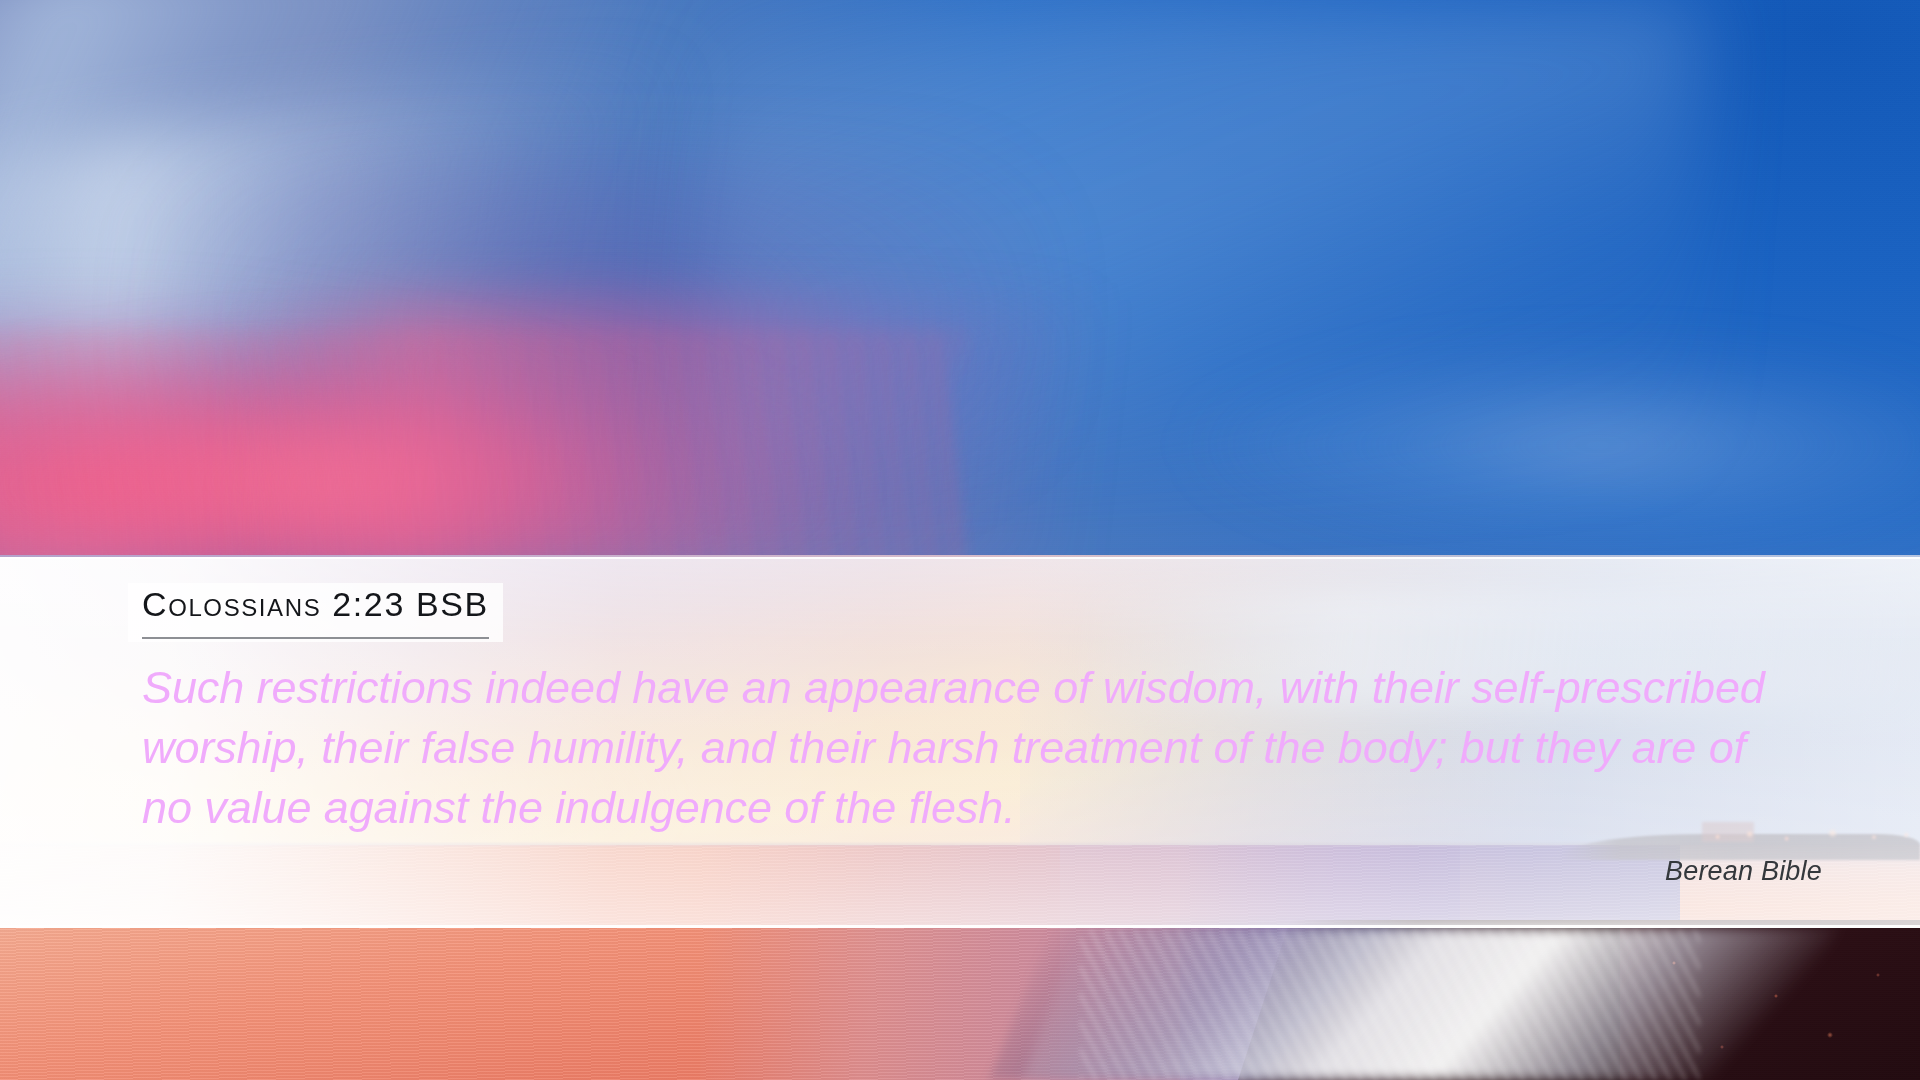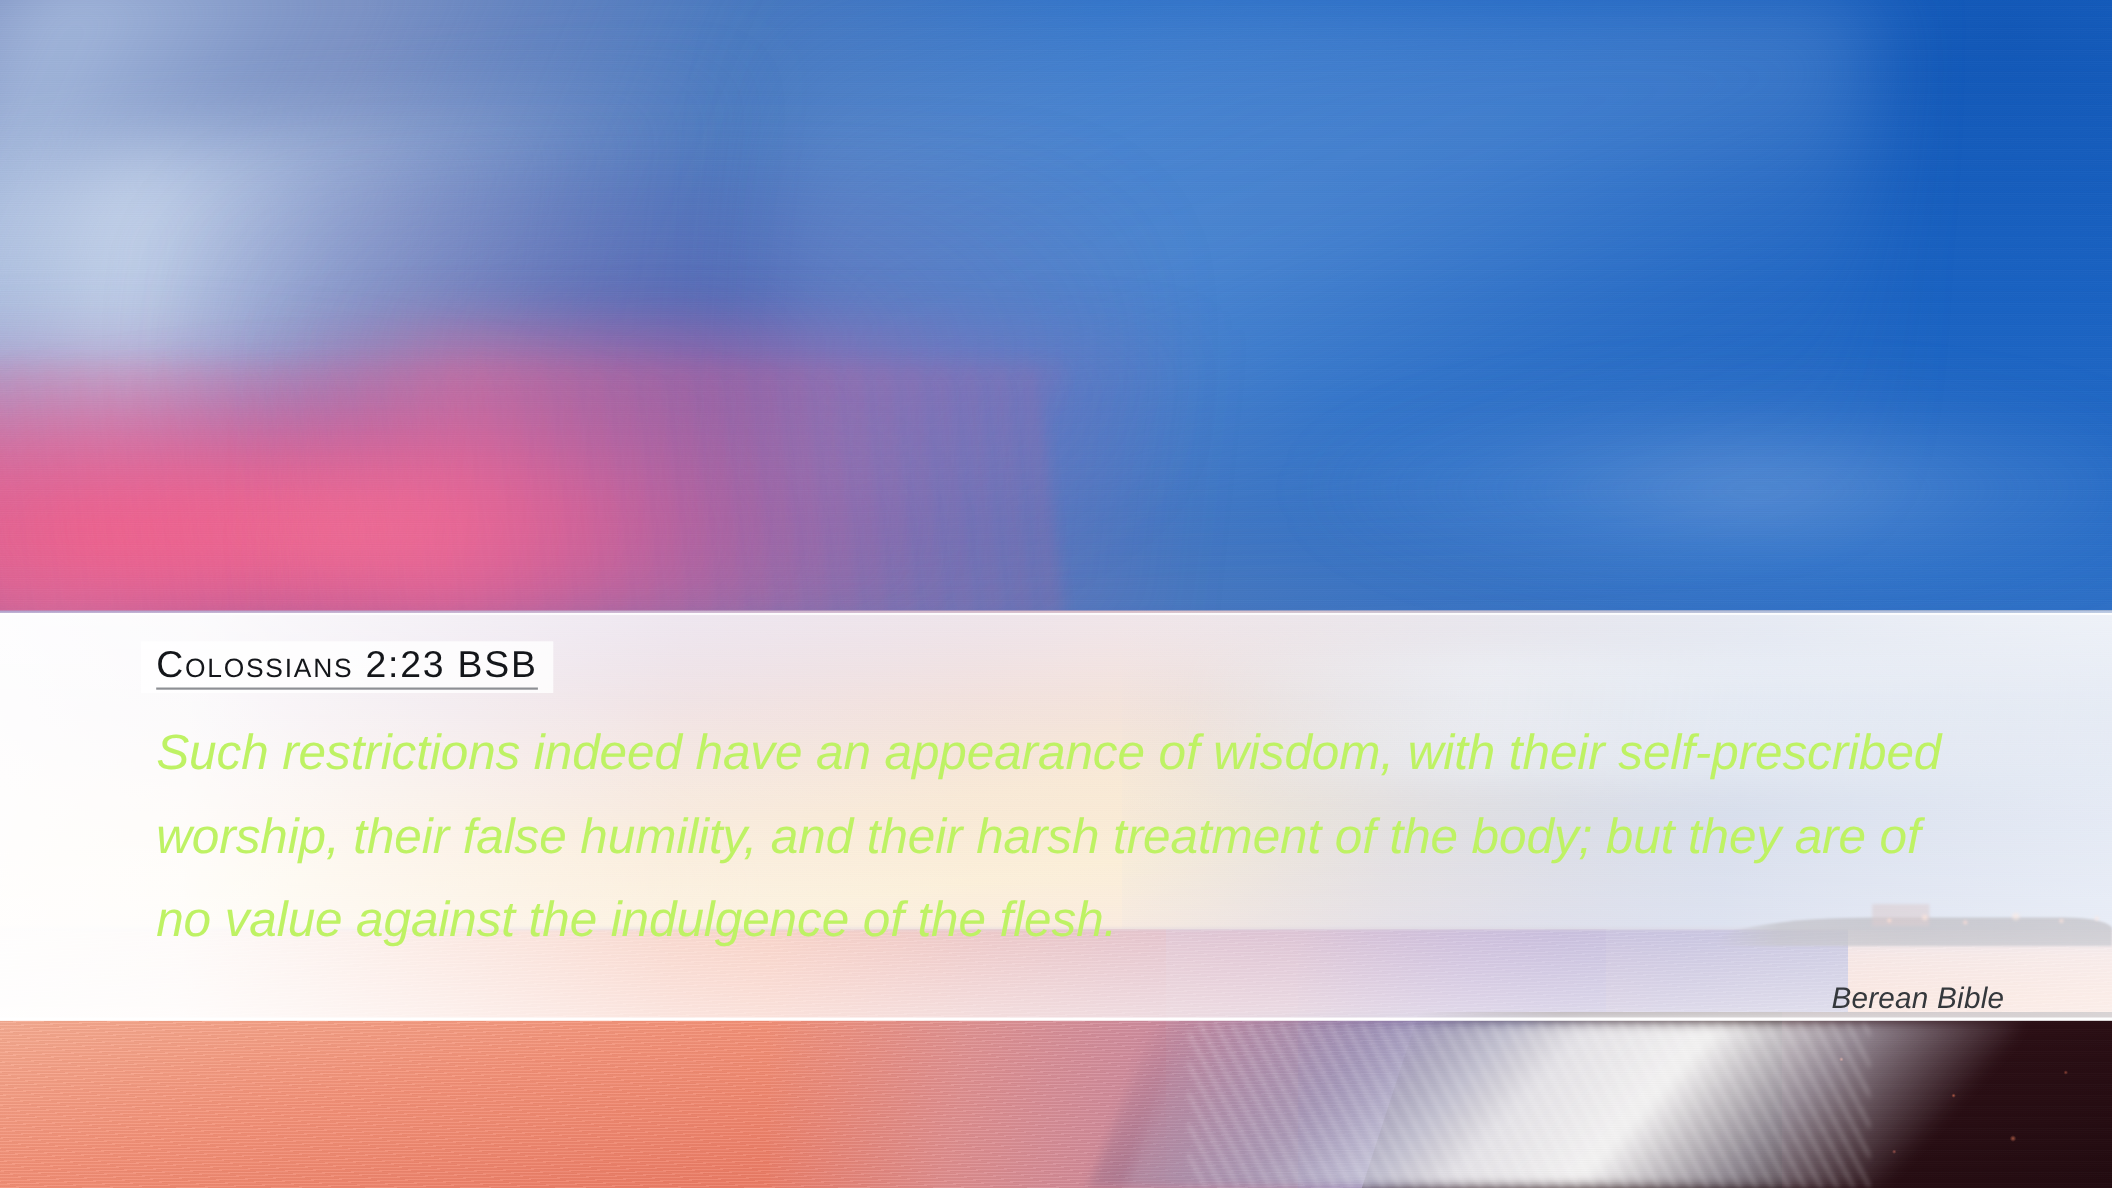--- a/index.html
+++ b/index.html
@@ -353,31 +353,31 @@
     display:inline-block;
     font-family:"Liberation Sans", sans-serif;
     font-size:34px;
     font-weight:300;
     letter-spacing:1.6px;
     color:#14161a;
     font-variant:small-caps;
     text-transform:none;
     line-height:1.0;
     border-bottom:2px solid #8d8f94;
-    padding-bottom:4px;
+    padding-bottom:16px;
   }
 
   .verse {
     margin-top:16px;
     font-family:"Liberation Sans", sans-serif;
     font-style:italic;
     font-weight:300;
     font-size:45px;
-    line-height:76px;
-    color:#bef264;
+    line-height:60px;
+    color:#f0abfc;
     letter-spacing:-0.1px;
     max-width:1640px;
   }
 
   .attrib {
     margin-top:18px;
     font-family:"Liberation Sans", sans-serif;
     font-style:italic;
     font-weight:400;
     font-size:27px;

